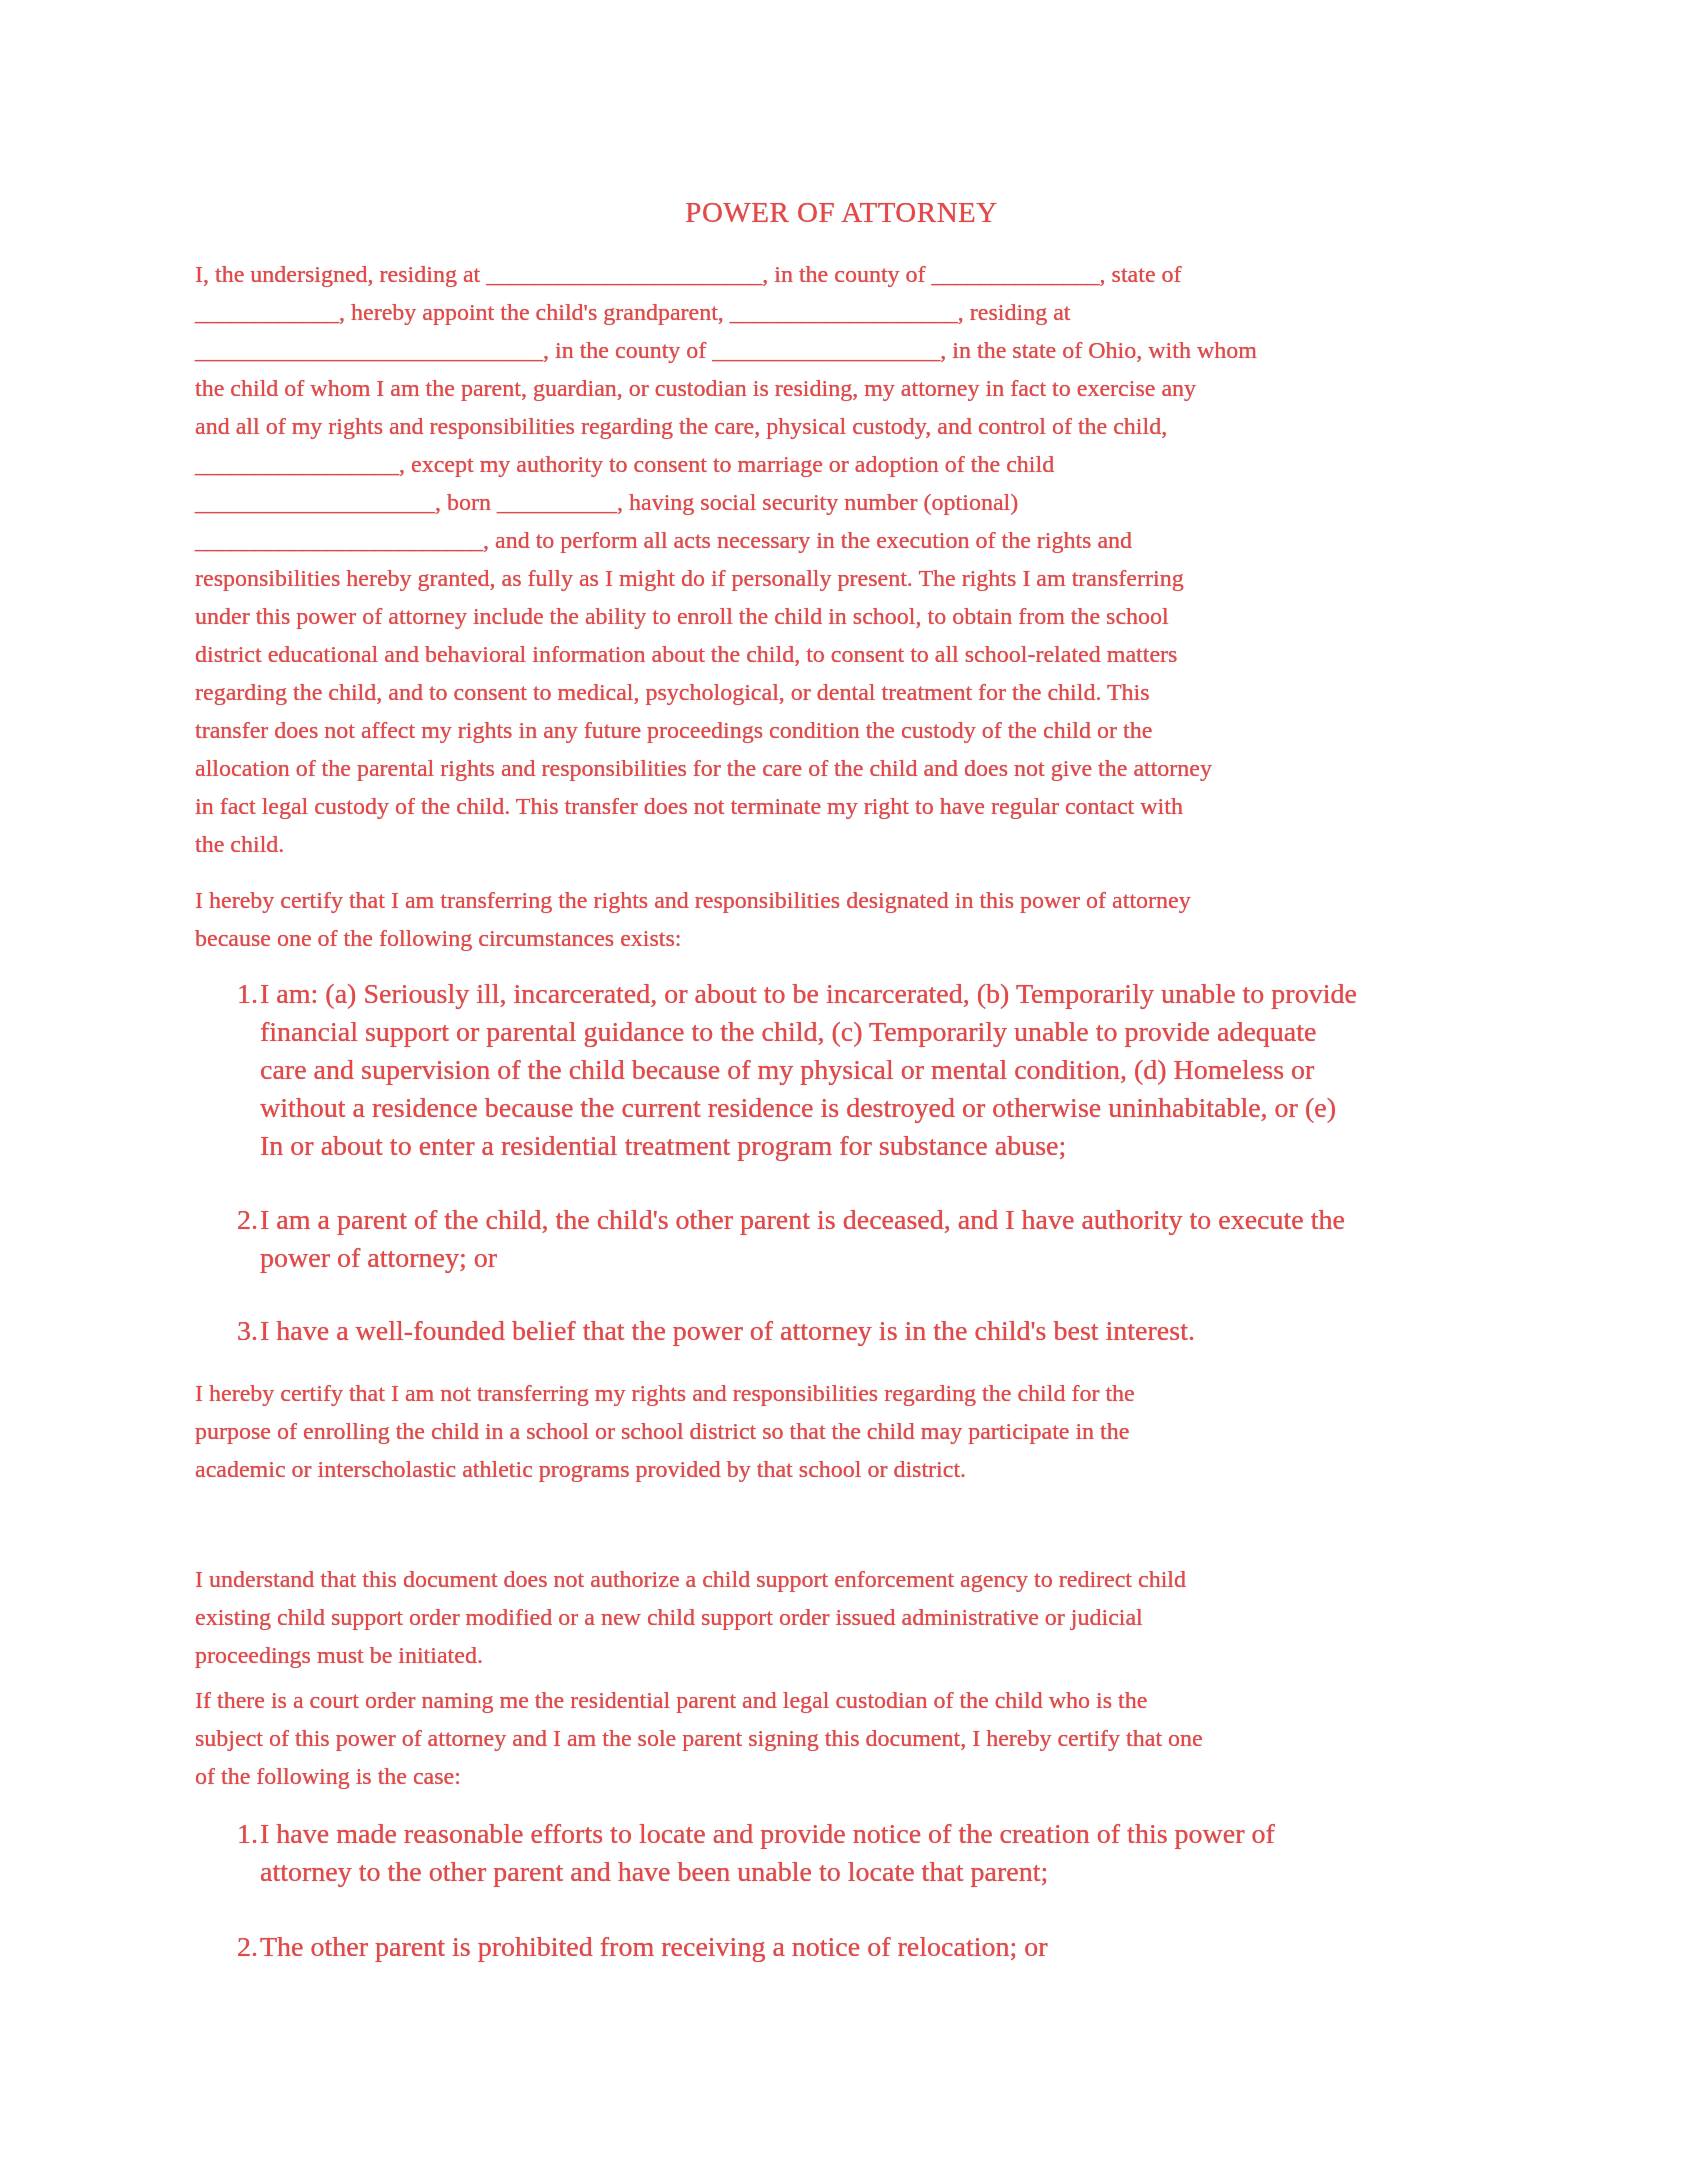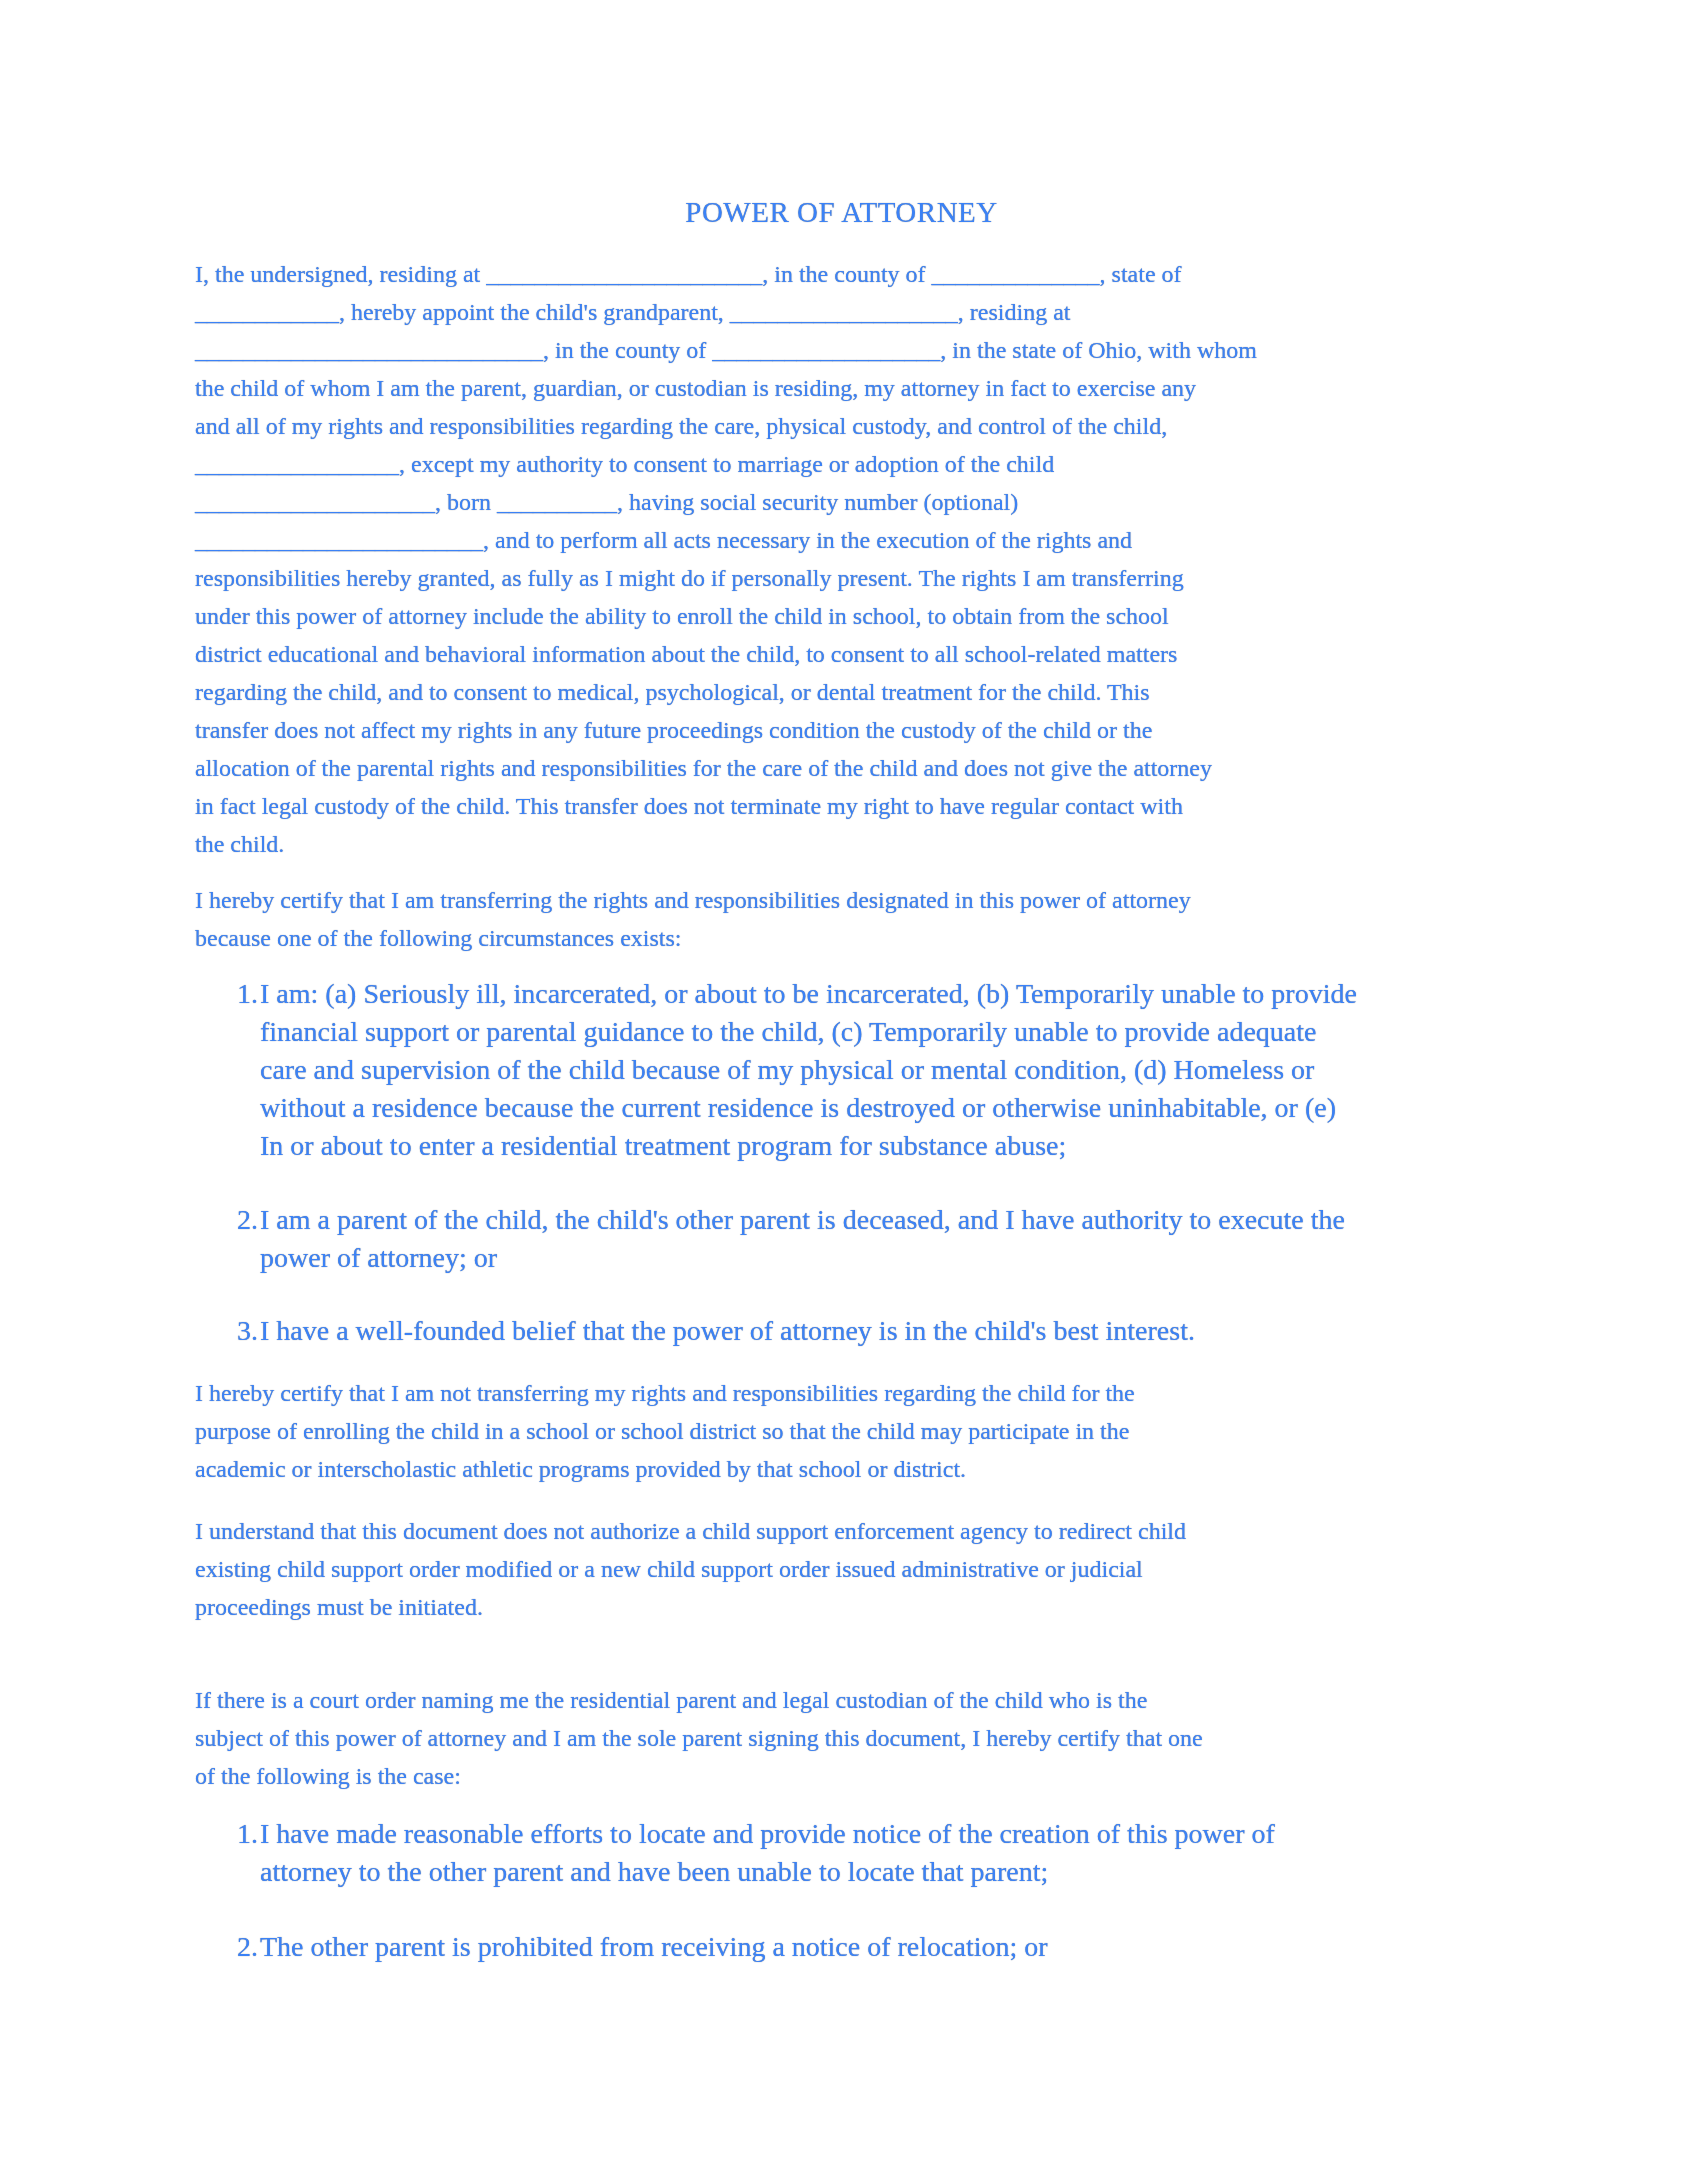--- a/index.html
+++ b/index.html
@@ -6,21 +6,21 @@
     margin: 0;
     padding: 0;
     background: #ffffff;
   }
   .page {
     position: relative;
     width: 1683px;
     height: 2178px;
     background: #ffffff;
     font-family: "Liberation Serif", "DejaVu Serif", serif;
-    color: #3b82f6;
+    color: #ef4444;
     overflow: hidden;
   }
   .scan-text {
     text-shadow: 0 0 1px rgba(25,25,25,0.55);
   }
   .doc-title {
     position: absolute;
     left: 0;
     top: 193px;
     width: 1683px;
@@ -99,21 +99,21 @@
   <div class="list-item" style="top:1312px;">
     <span class="li-num">3.</span><span class="li-text"><div class="line">I have a well-founded belief that the power of attorney is in the child's best interest.</div></span>
   </div>
 
   <div class="para" style="top:1374px;">
       <div class="line">I hereby certify that I am not transferring my rights and responsibilities regarding the child for the</div>
       <div class="line">purpose of enrolling the child in a school or school district so that the child may participate in the</div>
       <div class="line">academic or interscholastic athletic programs provided by that school or district.</div>
     </div>
 
-  <div class="para" style="top:1512px;">
+  <div class="para" style="top:1560px;">
       <div class="line">I understand that this document does not authorize a child support enforcement agency to redirect child</div>
       <div class="line">existing child support order modified or a new child support order issued administrative or judicial</div>
       <div class="line">proceedings must be initiated.</div>
     </div>
 
   <div class="para" style="top:1681px;">
       <div class="line">If there is a court order naming me the residential parent and legal custodian of the child who is the</div>
       <div class="line">subject of this power of attorney and I am the sole parent signing this document, I hereby certify that one</div>
       <div class="line">of the following is the case:</div>
     </div>

